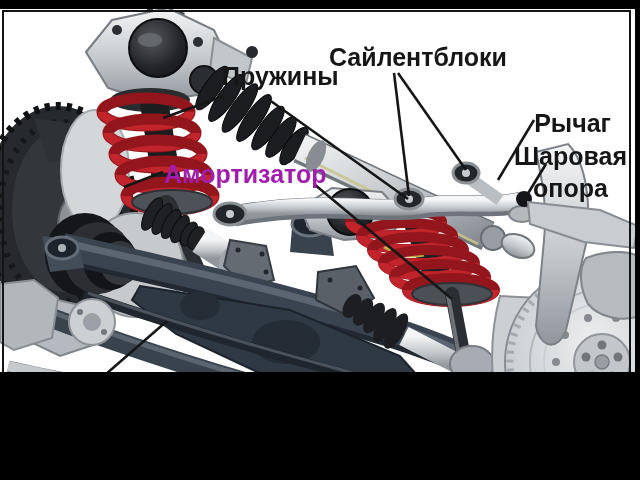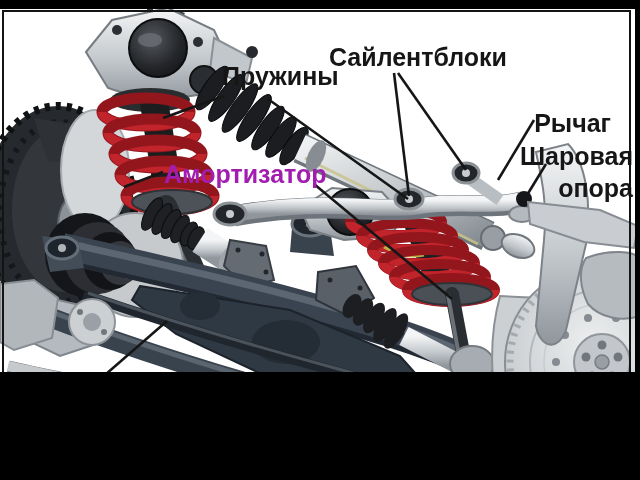--- a/index.html
+++ b/index.html
@@ -14,21 +14,21 @@
   .canvas-border{
     position:absolute;left:2px;top:10px;width:629px;height:453px;
     border:2px solid #141414;box-sizing:border-box;z-index:35;pointer-events:none;
   }
   svg.illustration{position:absolute;left:0;top:0;z-index:5;}
   svg.annotation{position:absolute;left:0;top:0;z-index:20;}
   .label{
     position:absolute;z-index:30;font-weight:bold;font-size:25px;
     line-height:1.28;color:#161616;white-space:nowrap;letter-spacing:0px;
   }
-  .label.wrap{white-space:normal;text-align:right;}
+  .label.wrap{white-space:normal;text-align:center;}
 </style>
 </head>
 <body>
 
 <div class="stage">
 
   <svg class="illustration" width="640" height="480" viewBox="0 0 640 480">
     <defs>
       <linearGradient id="gMetal" x1="0" y1="0" x2="0" y2="1">
         <stop offset="0" stop-color="#f4f5f6"></stop>

